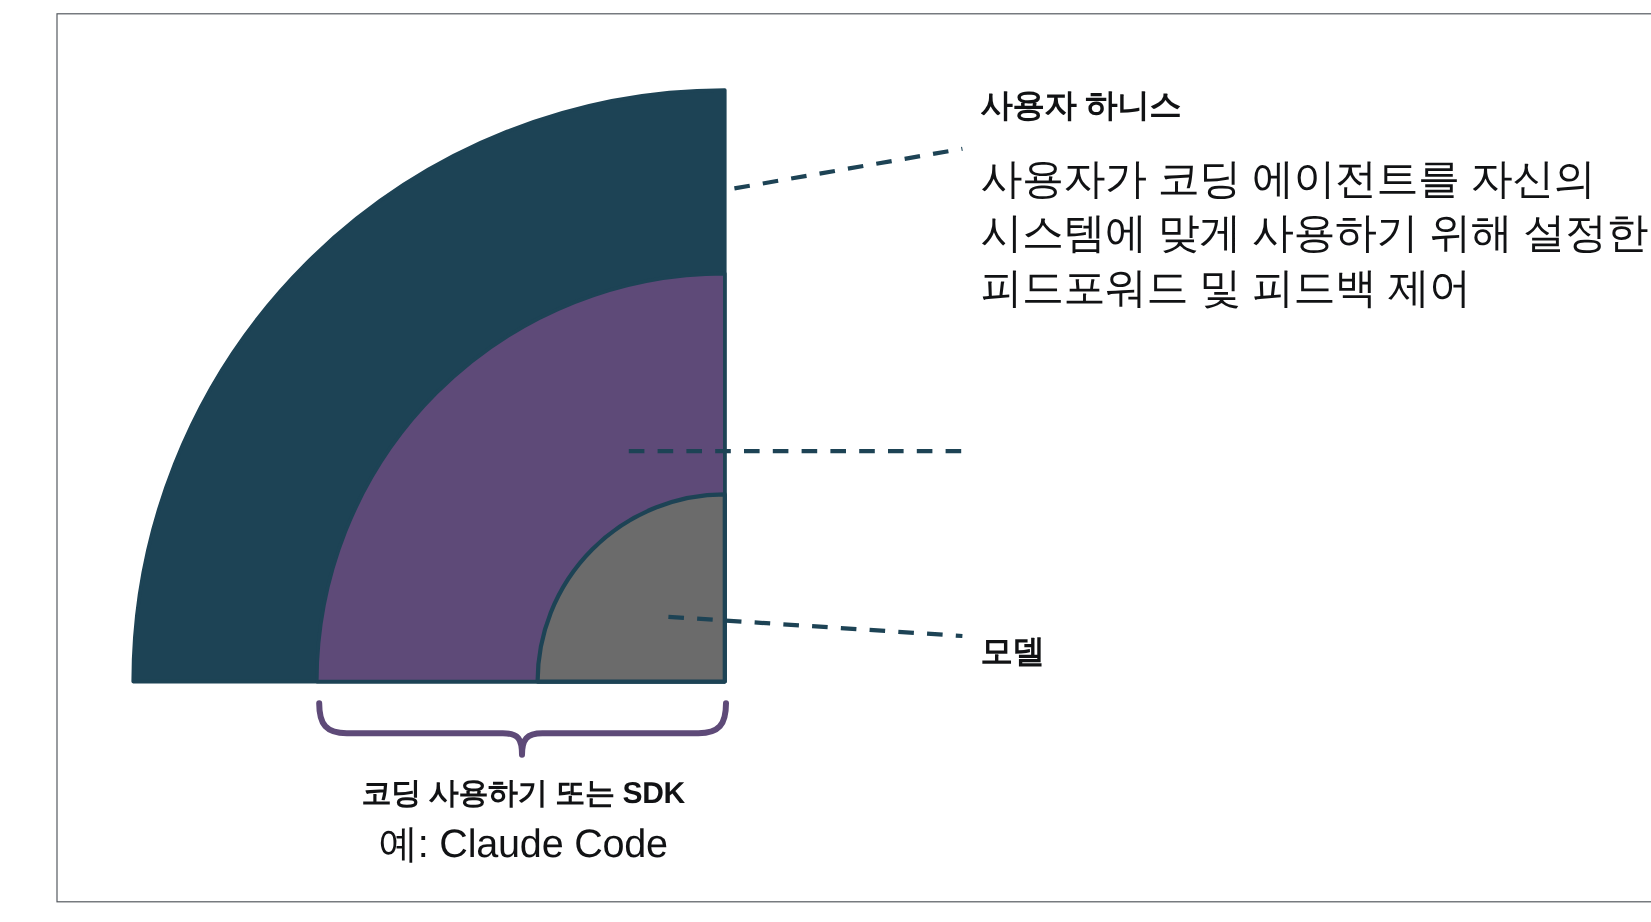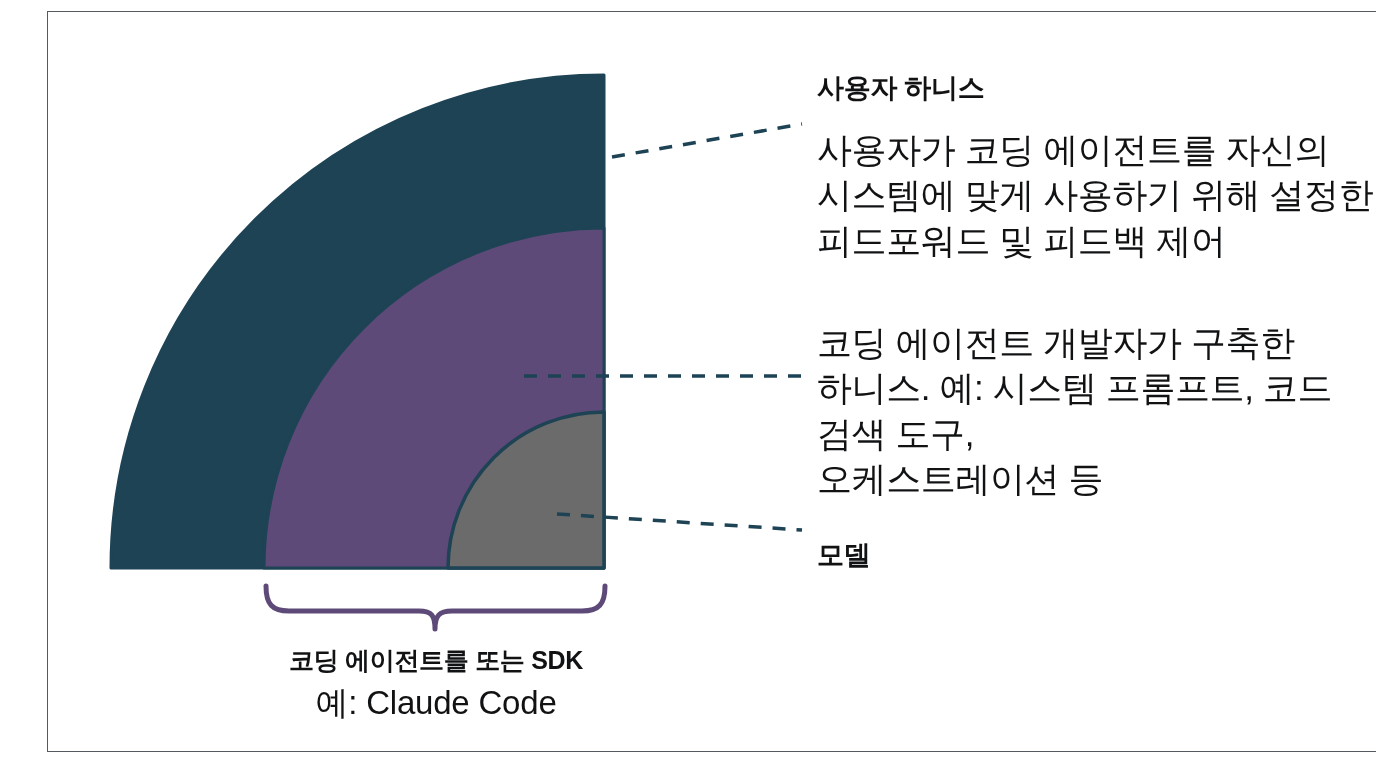--- a/index.html
+++ b/index.html
@@ -52,21 +52,21 @@
     top: 50px;
     width: 560px;
   }
   #callout-agent {
     left: 781px;
     top: 299px;
     width: 530px;
   }
   #callout-model {
     left: 781px;
-    top: 517px;
+    top: 505px;
   }
   #brace-caption {
     position: absolute;
     left: 180px;
     top: 644px;
     width: 440px;
     text-align: center;
     color: #111214;
   }
   .caption-main {
@@ -121,30 +121,24 @@
              C 563 611, 569 604, 569 586" fill="none" stroke="#5e4a78" stroke-width="5" stroke-linecap="round" stroke-linejoin="round"></path>
   </svg>
 
   <div class="callout" id="callout-user">
     <div class="callout-title">사용자 하니스</div>
     <div class="callout-body">사용자가 코딩 에이전트를 자신의
 시스템에 맞게 사용하기 위해 설정한
 피드포워드 및 피드백 제어</div>
   </div>
 
-  <div class="callout" id="callout-agent">
-    <div class="callout-body">코딩 에이전트 개발자가 구축한
-하니스. 예: 시스템 프롬프트, 코드
-검색 도구,
-오케스트레이션 등</div>
-  </div>
 
   <div class="callout" id="callout-model">
     <div class="callout-title">모델</div>
   </div>
 
   <div id="brace-caption">
-    <span class="caption-main">코딩 에이전트를 또는 SDK</span>
+    <span class="caption-main">코딩 사용하기 또는 SDK</span>
     <span class="caption-sub">예: Claude Code</span>
   </div>
 
 
 </div>
 
 </body></html>

